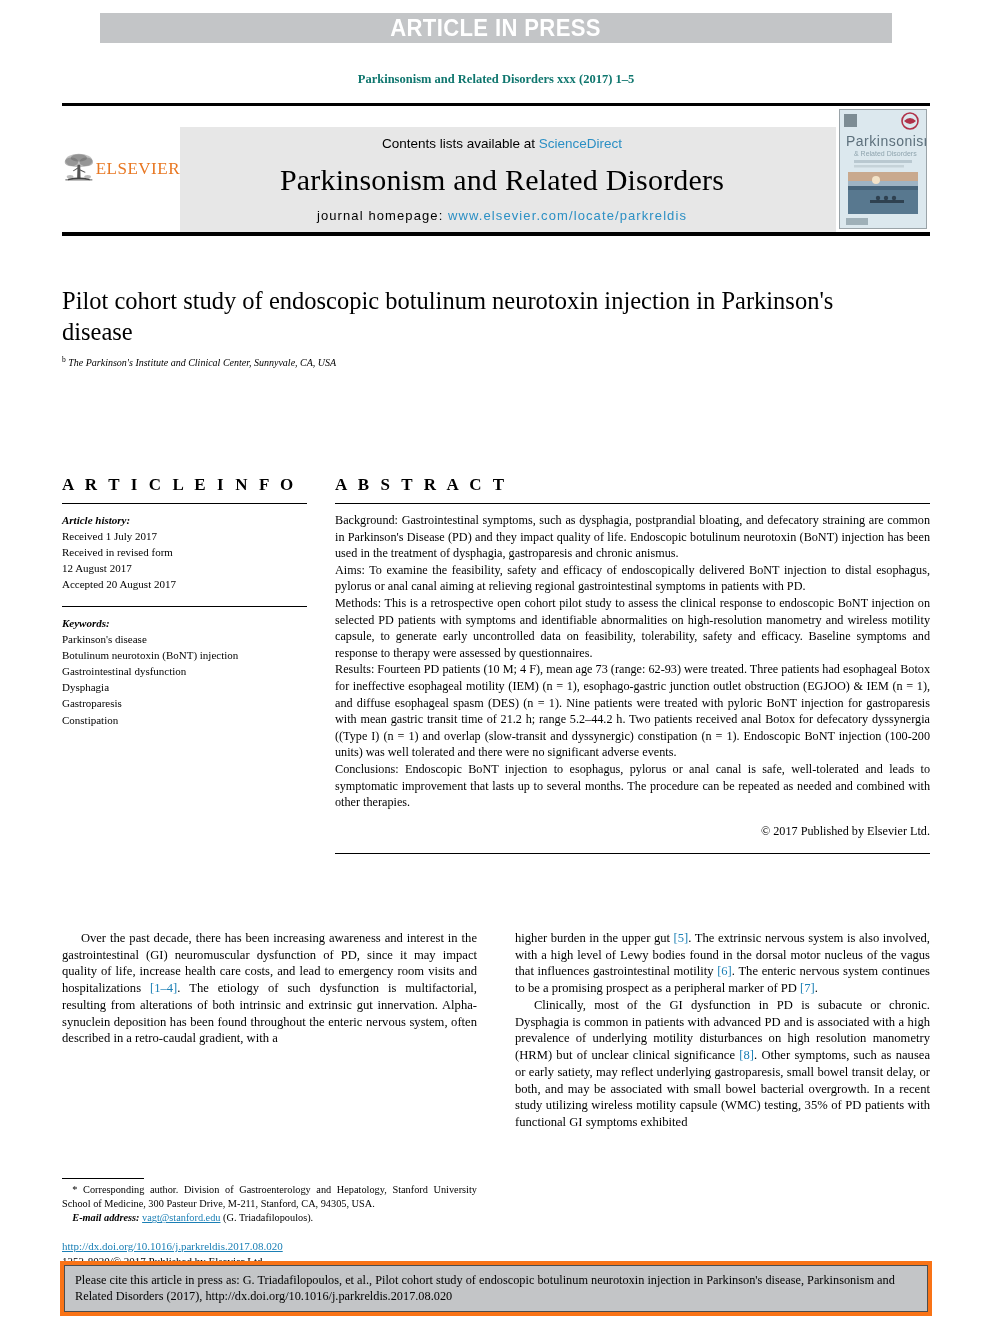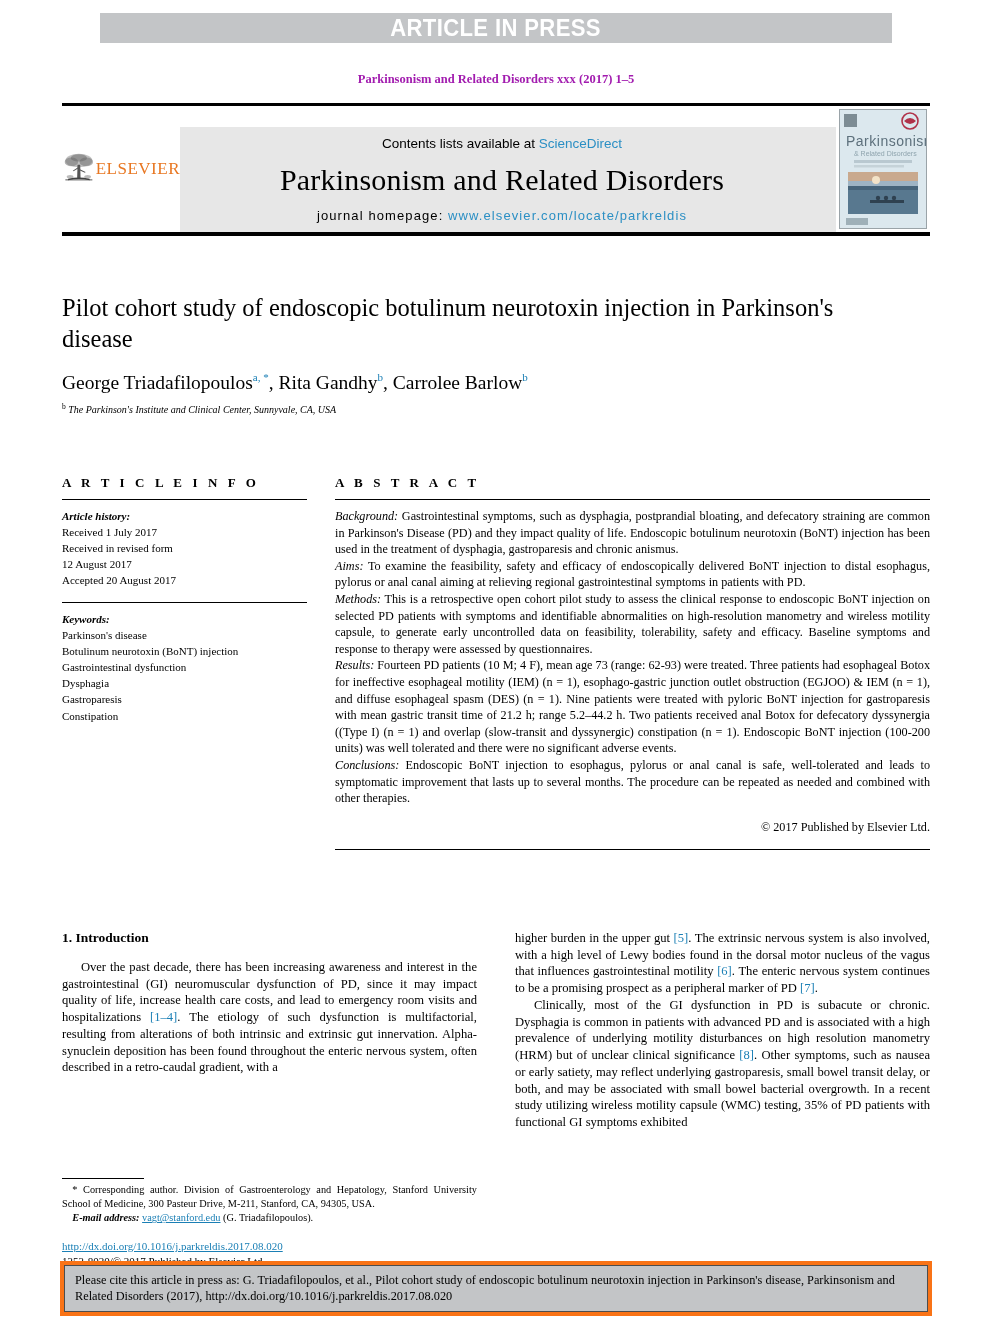--- a/index.html
+++ b/index.html
@@ -43,21 +43,21 @@
     transform: scaleX(0.92);
   }
 
   
   .running-head {
     position: absolute;
     left: 0;
     top: 72px;
     width: 992px;
     text-align: center;
-    color: #a21caf;
+    color: #0f766e;
     font-size: 12.5px;
     font-weight: bold;
     font-family: "Liberation Serif", serif;
   }
 
   
   .masthead {
     position: absolute;
     left: 62px;
     top: 103px;
@@ -137,21 +137,21 @@
     width: 88px;
     height: 120px;
     border: 1px solid #9aa3a8;
     position: relative;
     overflow: hidden;
     background: #dfe8ec;
     box-sizing: border-box;
   }
 
   
-  .title-block { position:absolute; left:62px; top:292px; width:800px; }
+  .title-block { position:absolute; left:62px; top:285px; width:800px; }
   .art-title {
     font-size: 24.5px;
     line-height: 1.27;
     font-weight: normal;
     margin: 0;
     font-family: "Liberation Serif", serif;
   }
   .authors {
     margin-top: 17px;
     font-size: 19.5px;
@@ -166,37 +166,37 @@
     font-family: "Liberation Serif", serif;
   }
   .affil-sup { font-size: 7.5px; vertical-align: super; font-style: normal; }
 
   
   .info-abstract { position:absolute; left:62px; top:475px; width:868px; display:flex; }
   .col-info { width: 245px; flex: 0 0 245px; margin-right: 28px; }
   .col-abstract { flex: 1 1 auto; width: 595px; }
   .sec-head {
     font-family: "Liberation Serif", serif;
-    font-size: 13px;
+    font-size: 17px;
     font-weight: bold;
     letter-spacing: 3.6px;
     margin-bottom: 8px;
   }
   .hr-sec { border-top: 1.6px solid #000; margin: 0 0 8px 0; }
   .hist-block { font-size: 11px; line-height: 1.46; }
   .hist-title { font-style: italic; font-weight: bold; }
   .kw-block { font-size: 11px; line-height: 1.46; margin-top: 0; }
   .kw-title { font-style: italic; font-weight: bold; }
   .hr-kw { border-top: 1.6px solid #000; margin: 14px 0 8px 0; }
   .abstract-body {
     font-size: 12.2px;
     line-height: 1.36;
     text-align: justify;
   }
-  .abs-lead { font-style: italic; }
+  .abs-lead { }
   .copyright { text-align: right; margin-top: 12px; font-size: 12.2px; }
   .hr-abs-bottom { border-top: 1.6px solid #000; margin-top: 14px; }
 
   
   .body-cols {
     position: absolute;
     left: 62px;
     top: 930px;
     width: 868px;
     display: flex;
@@ -335,23 +335,20 @@
         </div>
       </div>
 
     </div>
     <div class="rule-thick-bottom"></div>
   </div>
 
   <div class="title-block">
     <h1 class="art-title">Pilot cohort study of endoscopic botulinum neurotoxin injection in Parkinson's disease</h1>
 
-    <div class="authors">
-      <span>George Triadafilopoulos</span><span class="sup">a, *</span>, <span>Rita Gandhy</span><span class="sup">b</span>, <span>Carrolee Barlow</span><span class="sup">b</span>
-    </div>
 
     <div class="affil">
       <div><span class="affil-sup">b</span> <span>The Parkinson's Institute and Clinical Center, Sunnyvale, CA, USA</span></div>
     </div>
   </div>
 
   <div class="info-abstract">
 
     <div class="col-info">
       <div class="sec-head">A R T I C L E  I N F O</div>
@@ -387,21 +384,20 @@
         <div class="copyright">© 2017 Published by Elsevier Ltd.</div>
       </div>
       <div class="hr-abs-bottom"></div>
     </div>
 
   </div>
 
   <div class="body-cols">
 
     <div class="bcol">
-      <div class="sec-num-head">1. Introduction</div>
       <p><span>Over the past decade, there has been increasing awareness and interest in the gastrointestinal (GI) neuromuscular dysfunction of PD, since it may impact quality of life, increase health care costs, and lead to emergency room visits and hospitalizations </span><span class="ref">[1–4]</span><span>. The etiology of such dysfunction is multifactorial, resulting from alterations of both intrinsic and extrinsic gut innervation. Alpha-synuclein deposition has been found throughout the enteric nervous system, often described in a retro-caudal gradient, with a</span></p>
     </div>
 
     <div class="bcol">
       <p class="noindent"><span>higher burden in the upper gut </span><span class="ref">[5]</span><span>. The extrinsic nervous system is also involved, with a high level of Lewy bodies found in the dorsal motor nucleus of the vagus that influences gastrointestinal motility </span><span class="ref">[6]</span><span>. The enteric nervous system continues to be a promising prospect as a peripheral marker of PD </span><span class="ref">[7]</span><span>.</span></p>
       <p><span>Clinically, most of the GI dysfunction in PD is subacute or chronic. Dysphagia is common in patients with advanced PD and is associated with a high prevalence of underlying motility disturbances on high resolution manometry (HRM) but of unclear clinical significance </span><span class="ref">[8]</span><span>. Other symptoms, such as nausea or early satiety, may reflect underlying gastroparesis, small bowel transit delay, or both, and may be associated with small bowel bacterial overgrowth. In a recent study utilizing wireless motility capsule (WMC) testing, 35% of PD patients with functional GI symptoms exhibited</span></p>
     </div>
 
   </div>
 

